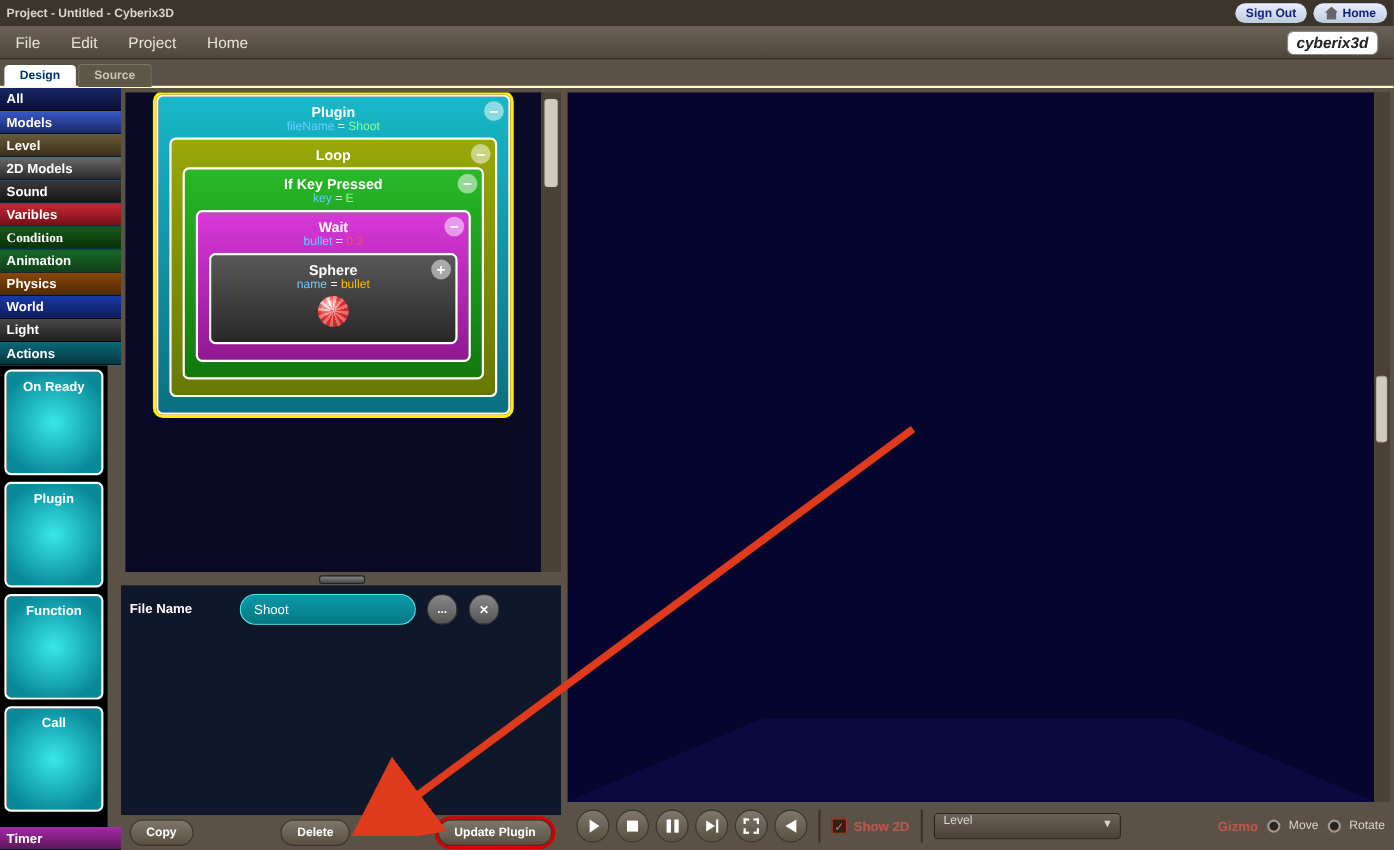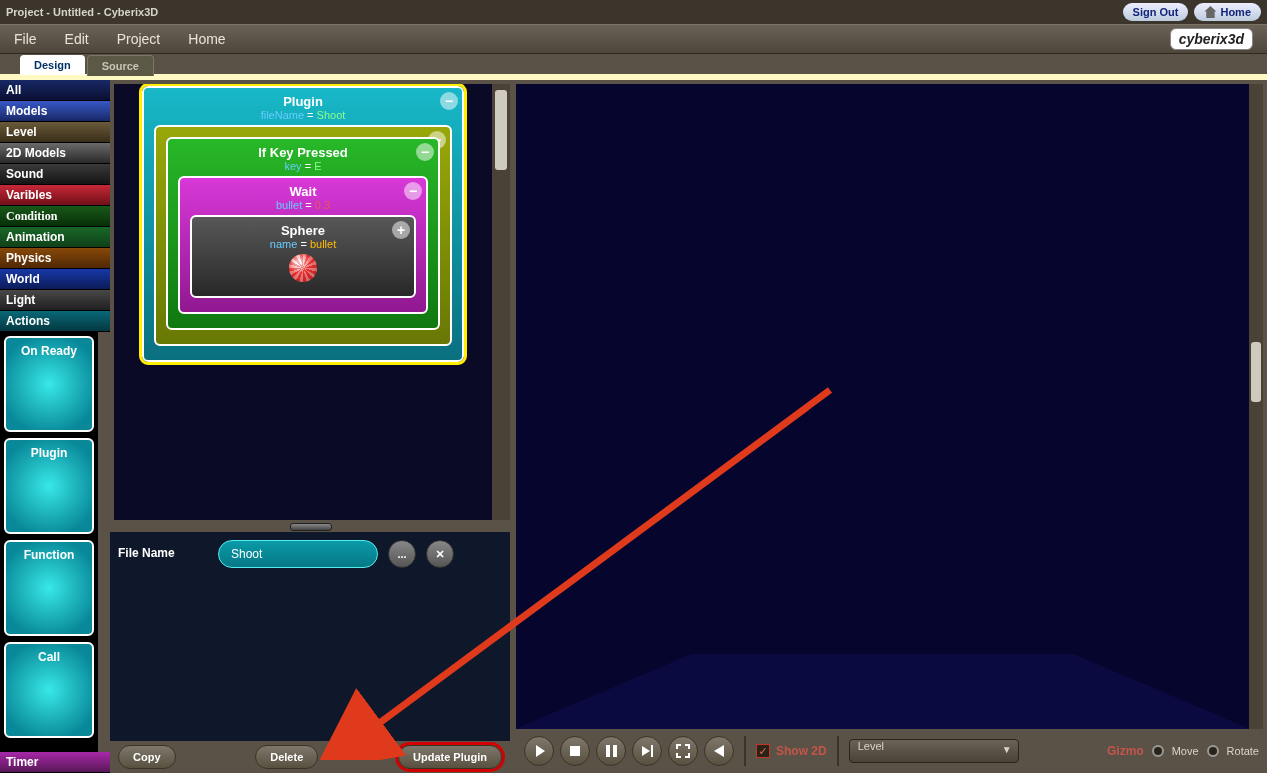--- a/index.html
+++ b/index.html
@@ -11,21 +11,21 @@
   .header .spacer { flex: 1; }
   .header .pill { background: linear-gradient(#eef,#bcd); color: #13237a; font-weight: bold; font-size: 11px; padding: 3px 10px; border-radius: 10px; margin-left: 6px; cursor: pointer; display:flex; align-items:center; gap:4px;}
   .header .house { width:12px;height:12px;background:#666;clip-path:polygon(50% 0,100% 45%,85% 45%,85% 100%,15% 100%,15% 45%,0 45%);}
 
   
   .menubar { height: 30px; background: linear-gradient(#6a6256,#4e463a); display: flex; align-items: center; padding: 0 14px; border-top:1px solid #7a7266; border-bottom:1px solid #2e281e;}
   .menubar .menu-item { color: #e8e4da; font-size: 14px; margin-right: 28px; cursor: pointer; }
   .menubar .brand { margin-left: auto; background:#fff; color:#222; font-weight:bold; font-style:italic; font-size:14px; padding:2px 8px; border-radius:6px; border:1px solid #888;}
 
   
-  .tabrow { height: 26px; display:flex; align-items:center; padding-left:20px; border-bottom:6px solid #fef9c3;}
+  .tabrow { height: 26px; display:flex; align-items:flex-end; padding-left:4px; border-bottom:2px solid #fef9c3;}
   .tab { padding:4px 14px; font-size:11px; font-weight:bold; border-radius:4px 4px 0 0; margin-right:2px; cursor:pointer; position:relative; bottom:-1px;}
   .tab.active { background:#fff; color:#036;}
   .tab.inactive { background:#5b5845; color:#c8c4b8; border:1px solid #7a766a; border-bottom:none;}
 
   
   .body { position:absolute; top:80px; bottom:0; left:0; right:0; display:flex; }
 
   
   .cats { width:110px; background:#0ea5e9; display:flex; flex-direction:column; }
   .cat { height:21px; line-height:21px; padding-left:6px; font-weight:bold; font-size:12px; color:#fff; cursor:pointer; border-bottom:1px solid #000;}
@@ -186,20 +186,21 @@
       <div class="canvas">
 
         <div class="blk plugin sel" style="margin:2px 28px 2px 28px;">
           <span class="corner">−</span>
           <div class="blk-title">Plugin</div>
           <div class="kv"><span class="k">fileName</span> <span class="eq">=</span> <span class="v1">Shoot</span></div>
 
 
           <div class="blk loop">
             <span class="corner">−</span>
+            <div class="blk-title">Loop</div>
 
             <div class="blk ifkey">
               <span class="corner">−</span>
               <div class="blk-title">If Key Pressed</div>
               <div class="kv"><span class="k">key</span> <span class="eq">=</span> <span class="v1">E</span></div>
 
               <div class="blk wait">
                 <span class="corner">−</span>
                 <div class="blk-title">Wait</div>
                 <div class="kv"><span class="k">bullet</span> <span class="eq">=</span> <span class="v3">0.3</span></div>

